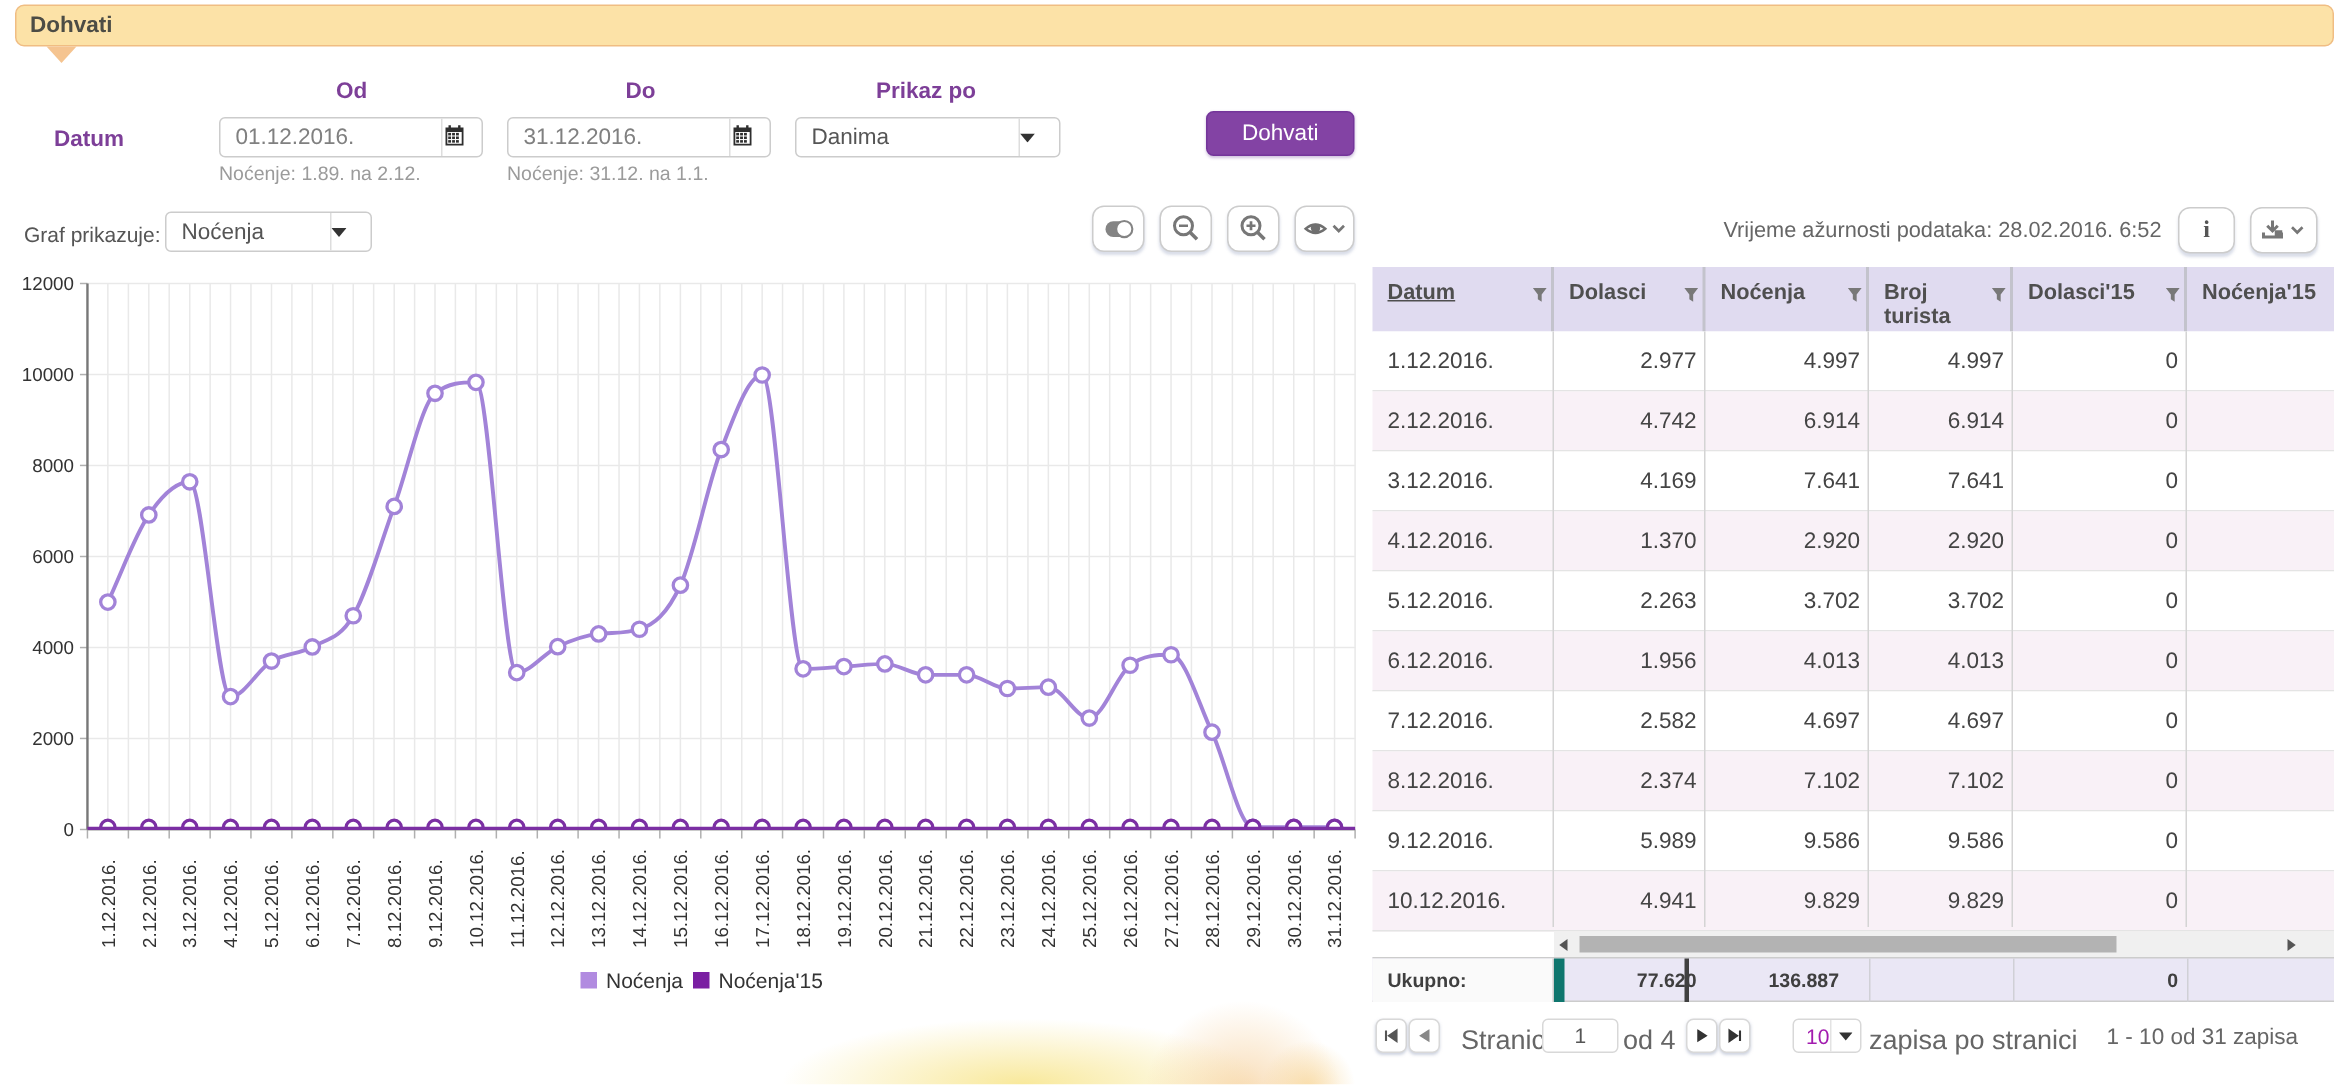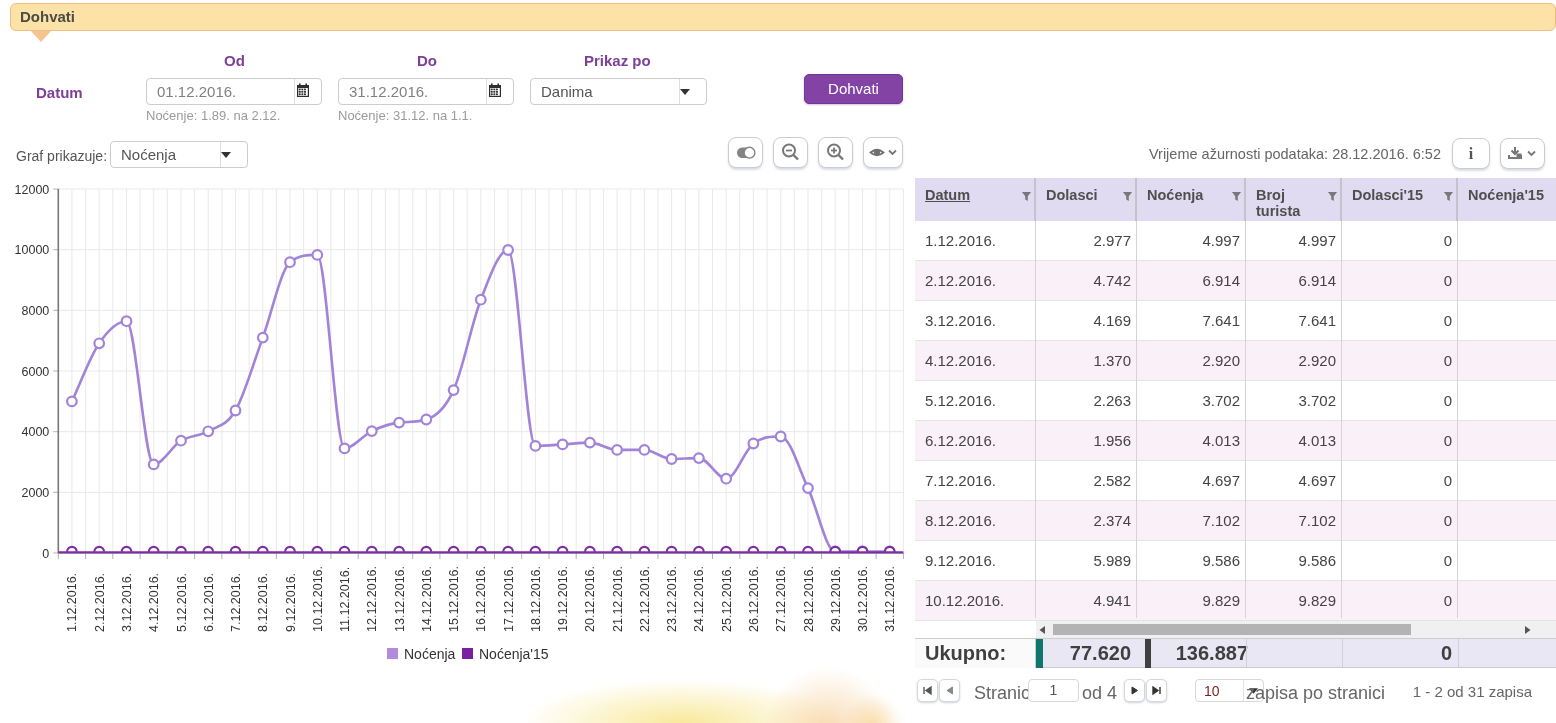--- a/index.html
+++ b/index.html
@@ -22,21 +22,21 @@
 .thb{position:absolute;top:0;height:43px;border-left:2px solid #c3c3cc}
 .funnel{position:absolute;width:11px;height:11px;top:13px}
 .trow{position:absolute;left:0;width:641px;height:40px;border-bottom:1px solid #e4e4e4}
 .td{position:absolute;top:0;height:39px;line-height:39px;font-size:15px;color:#444}
 .tdl{text-align:left;padding-left:10px}
 .tdr{text-align:right;padding-right:6px}
 .cborder{position:absolute;top:43px;width:0;height:397px;border-left:1px solid #d4d4d4}
 #hscroll{position:absolute;left:121px;top:443px;width:520px;height:17px;background:#f0f0f0}
 #hthumb{position:absolute;left:17px;top:3px;width:358px;height:11px;background:#b3b3b3}
 #gfoot{position:absolute;left:0;top:460px;width:641px;height:30px;background:#eae7f5;border-top:1px solid #ccc;border-bottom:1px solid #ccc}
-.tf{position:absolute;top:0;height:29px;line-height:29px;font-size:20px;font-weight:bold;color:#3f3f3f}
+.tf{position:absolute;top:0;height:29px;line-height:29px;font-size:13px;font-weight:bold;color:#3f3f3f}
 .pbtn{position:absolute;top:679px;width:21px;height:23px;background:#fff;border:1px solid #d8d8d8;border-radius:5px;box-shadow:0 1px 2px rgba(160,170,195,.5)}
 .ptxt{position:absolute;top:683px;font-size:18px;color:#666}
 svg{display:block}
 </style></head><body>
 <div id="page">
 <div class="abs" id="bar">Dohvati</div>
 <div class="abs" id="bartri"></div>
 
 <div class="abs plabel" style="left:224px;top:52px">Od</div>
 <div class="abs plabel" style="left:417px;top:52px">Do</div>
@@ -119,21 +119,21 @@
       </svg>
     </div>
 <div class="abs tbtn" style="left:863px;width:40px">
  <svg width="38" height="29" viewBox="0 0 38 29">
         <path d="M6.5 14.5 Q13 9 19.5 14.5 Q13 20 6.5 14.5Z" fill="none" stroke="#6f6f6f" stroke-width="1.7"></path>
         <circle cx="13" cy="14.2" r="3.1" fill="#6f6f6f"></circle>
         <path d="M25 12.5l3.5 3.5 3.5-3.5" fill="none" stroke="#777" stroke-width="1.8"></path>
       </svg>
     </div>
 
-<div class="abs" style="right:115px;top:146px;font-size:14.5px;color:#666">Vrijeme ažurnosti podataka: 28.12.2016. 6:52</div>
+<div class="abs" style="right:115px;top:146px;font-size:14.5px;color:#666">Vrijeme ažurnosti podataka: 28.02.2016. 6:52</div>
 <div class="abs tbtn" style="left:1452px;top:138px;width:38px;height:31px;text-align:center;font-family:'Liberation Serif',serif;font-weight:bold;font-size:16px;color:#555;line-height:29px">i</div>
 <div class="abs tbtn" style="left:1500px;top:138px;width:45px;height:31px">
  <svg width="43" height="29" viewBox="0 0 43 29">
         <path d="M14 8v7M10.5 11.5L14 15l3.5-3.5" fill="none" stroke="#777" stroke-width="2"></path>
         <path d="M8 16v3h12v-3" fill="none" stroke="#777" stroke-width="2"></path>
         <rect x="15.5" y="14.5" width="5" height="5" fill="#777"></rect>
         <path d="M27 12.5l3.5 3.5 3.5-3.5" fill="none" stroke="#777" stroke-width="1.8"></path>
       </svg>
     </div>
 
@@ -486,21 +486,21 @@
           <path d="M6 0L0.5 4L6 8z" fill="#555"></path>
         </svg>
  <div id="hthumb"></div>
  <svg style="position:absolute;right:25px;top:5px" width="7" height="8" viewBox="0 0 7 8">
           <path d="M1 0l5.5 4L1 8z" fill="#555"></path>
         </svg>
 </div>
 <div id="gfoot">
  <div class="tf tdl" style="left:0;width:121px;background:#fafafa;border-right:1px solid #ccc">Ukupno:</div>
  <div class="tf tdr" style="left:121px;width:101px;border-left:7px solid #0f766e">77.620</div>
- <div class="tf tdr" style="left:230px;width:109px;border-left:6px solid #404040">136.887</div>
+ <div class="tf tdr" style="left:208px;width:109px;border-left:3px solid #404040">136.887</div>
  <div class="tf tdr" style="left:331px;width:96px;border-left:1px solid #d0d0d6"></div>
  <div class="tf tdr" style="left:427px;width:116px;border-left:1px solid #d0d0d6">0</div>
  <div class="tf tdr" style="left:543px;width:98px;border-left:1px solid #d0d0d6"></div>
 </div>
 </div>
 
 <div class="pbtn" style="left:917px">
       <svg width="19" height="21" viewBox="0 0 19 21">
         <path d="M6 7v7M13 7l-5 3.5 5 3.5z" fill="#555" stroke="#555" stroke-width="1.4"></path>
       </svg>
@@ -516,26 +516,26 @@
 <div class="pbtn" style="left:1124px">
       <svg width="19" height="21" viewBox="0 0 19 21">
         <path d="M7 7l5.5 3.5L7 14z" fill="#333" stroke="#333" stroke-width="1"></path>
       </svg>
     </div>
 <div class="pbtn" style="left:1146px">
       <svg width="19" height="21" viewBox="0 0 19 21">
         <path d="M6 7l5 3.5-5 3.5zM13 7v7" fill="#333" stroke="#333" stroke-width="1.4"></path>
       </svg>
     </div>
-<div class="abs" style="left:1195px;top:679px;width:69px;height:23px;background:#fff;border:1px solid #d8d8d8;border-radius:4px;font-size:14px;color:#7f1d1d">
+<div class="abs" style="left:1195px;top:679px;width:46px;height:23px;background:#fff;border:1px solid #d8d8d8;border-radius:4px;font-size:14px;color:#a21caf">
  <span style="position:absolute;left:8px;top:1px;line-height:21px">10</span>
  <span style="position:absolute;right:0;top:0;width:20px;height:21px;border-left:1px solid #e3e3e3">
         <svg width="9" height="6" viewBox="0 0 10 6" style="margin:8px 0 0 5px">
           <path d="M0 0h10L5 6z" fill="#333"></path>
         </svg>
       </span>
     </div>
 <div class="ptxt" style="left:1246px">zapisa po stranici</div>
-<div class="ptxt" style="right:24px;text-align:right;font-size:15px">1 - 2 od 31 zapisa</div>
+<div class="ptxt" style="right:24px;text-align:right;font-size:15px">1 - 10 od 31 zapisa</div>
 
 <div class="abs" style="left:510px;top:665px;width:430px;height:58px;background:radial-gradient(ellipse 52% 105% at 40% 100%,rgba(246,224,116,.72),rgba(246,224,116,0) 72%)"></div>
 <div class="abs" style="left:735px;top:665px;width:180px;height:58px;background:radial-gradient(circle 85px at 52% 118%,rgba(243,192,122,.6),rgba(243,192,122,0) 78%)"></div>
 <div class="abs" style="left:835px;top:683px;width:75px;height:40px;background:radial-gradient(circle 38px at 50% 105%,rgba(247,210,140,.65),rgba(247,210,140,0) 82%)"></div>
 </div>
 </body></html>

